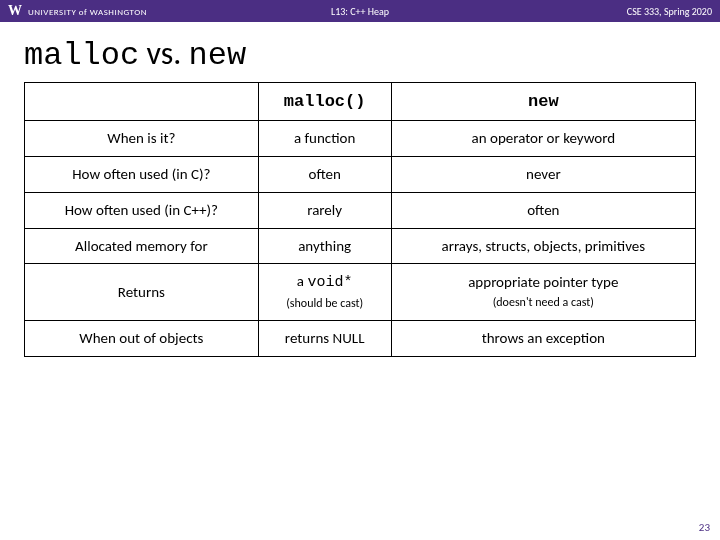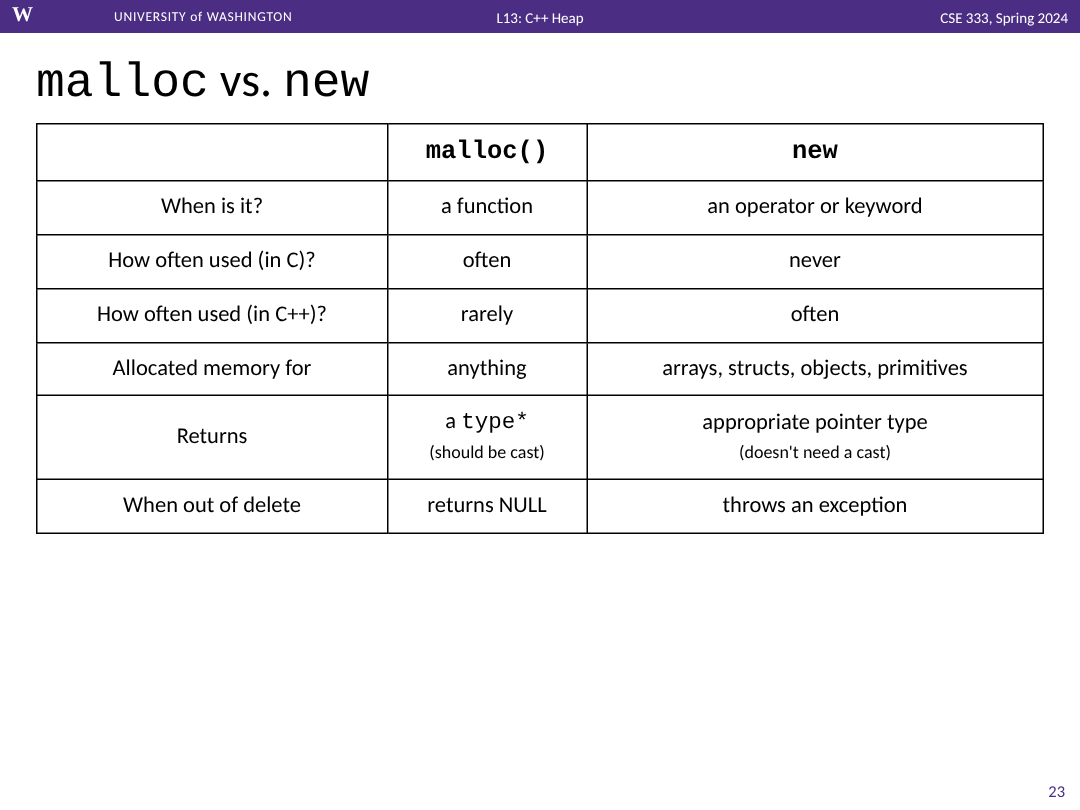--- a/index.html
+++ b/index.html
@@ -29,21 +29,20 @@
     gap: 6px;
   }
   .topbar .w-logo {
     font-family: Georgia, "Times New Roman", serif;
     font-weight: bold;
     font-size: 14px;
   }
   .topbar .uw-text {
     letter-spacing: 0.5px;
     font-size: 9px;
-    margin-left: 48px;
   }
   .topbar .center {
     position: absolute;
     left: 50%;
     transform: translateX(-50%);
     font-size: 10px;
   }
   .topbar .right {
     margin-left: auto;
     font-size: 10px;
@@ -100,21 +99,21 @@
 </style>
 </head>
 <body>
 
 <div class="topbar">
   <div class="brand">
     <span class="w-logo">W</span>
     <span class="uw-text">UNIVERSITY of WASHINGTON</span>
   </div>
   <div class="center">L13: C++ Heap</div>
-  <div class="right">CSE 333, Spring 2024</div>
+  <div class="right">CSE 333, Spring 2020</div>
 </div>
 
 <div class="slide-title">
   <span class="code">malloc</span><span> vs. </span><span class="code">new</span>
 </div>
 
 <div class="table-wrap">
   <table>
     <tbody>
         <tr>
@@ -138,30 +137,30 @@
       <td>often</td>
     </tr>
     <tr>
       <td>Allocated memory for</td>
       <td>anything</td>
       <td>arrays, structs, objects, primitives</td>
     </tr>
     <tr>
       <td>Returns</td>
       <td>
-        <span>a <span class="code-inline">type*</span></span><br>
+        <span>a <span class="code-inline">void*</span></span><br>
         <span class="sub">(should be cast)</span>
       </td>
       <td>
         <span>appropriate pointer type</span><br>
         <span class="sub-i">(doesn't need a cast)</span>
       </td>
     </tr>
     <tr>
-      <td>When out of delete</td>
+      <td>When out of objects</td>
       <td>returns NULL</td>
       <td>throws an exception</td>
     </tr>
   </tbody>
     </table>
 </div>
 
 <div class="page-num">23</div>
 
 </body></html>

